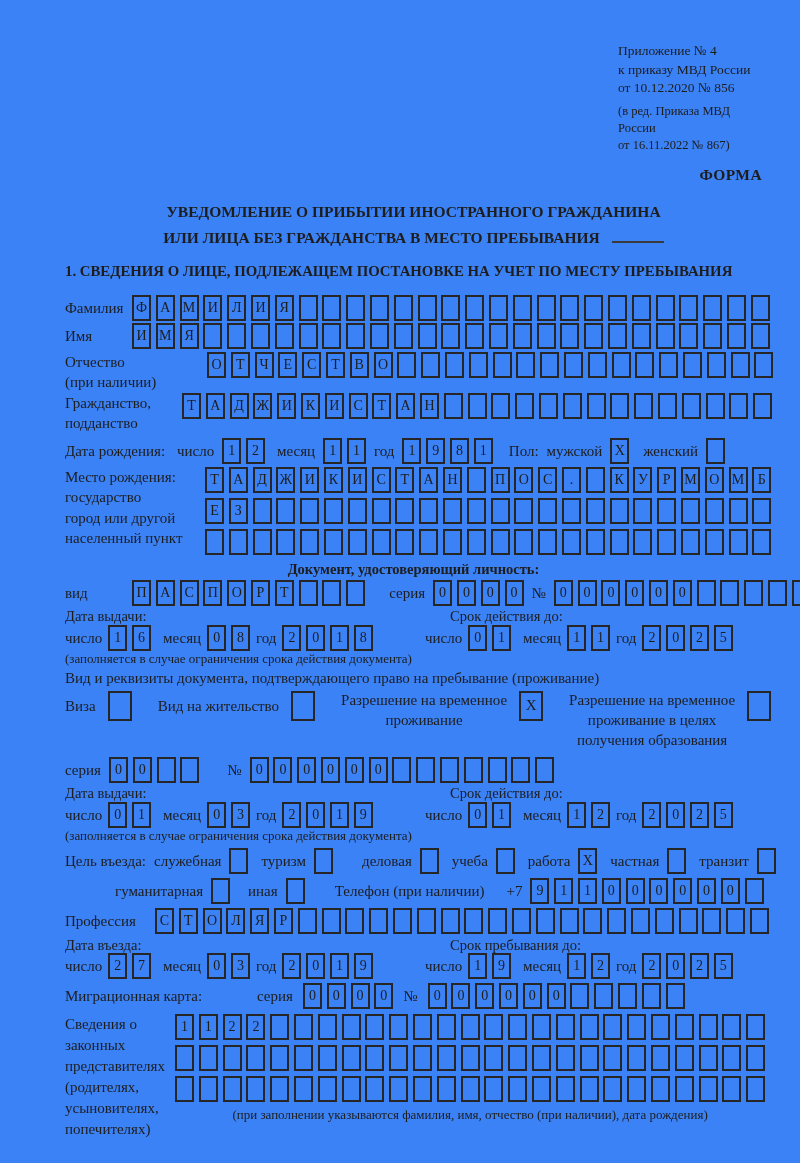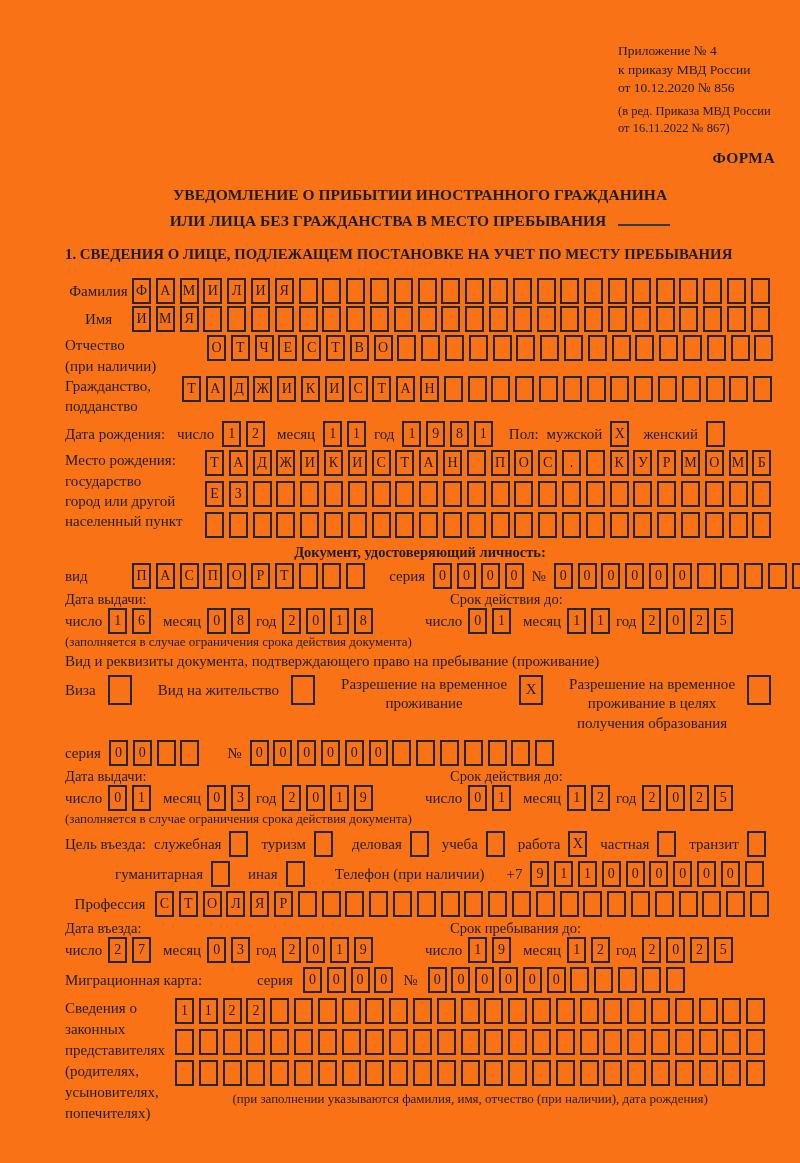--- a/index.html
+++ b/index.html
@@ -1,28 +1,28 @@
 <!DOCTYPE html>
 <html><head>
 <meta charset="utf-8">
 <style>
   *{margin:0;padding:0;box-sizing:border-box;}
   html,body{background:#ffffff;}
   body{width:800px;height:1163px;font-family:"Liberation Serif","DejaVu Serif",serif;color:#1d1d1d;}
-  .page{position:relative;width:800px;height:1163px;background:#f97316;padding:42px 25px 0 65px;overflow:hidden;}
+  .page{position:relative;width:800px;height:1163px;background:#3b82f6;padding:42px 38px 0 65px;overflow:hidden;}
   .appendix{margin-left:553px;font-size:13.5px;line-height:1.38;}
   .appendix .ed{margin-top:5px;font-size:12.5px;line-height:1.35;}
   .forma{text-align:right;font-weight:bold;font-size:15.5px;margin-top:12px;letter-spacing:.4px;}
   .title{margin-top:15px;text-align:center;font-weight:bold;font-size:15.5px;line-height:1.7;}
   .blank{display:inline-block;width:52px;border-bottom:2.5px solid #3a3a3a;margin-left:12px;}
   .sec{margin-top:12px;font-weight:bold;font-size:14.8px;white-space:nowrap;}
   .row{display:flex;align-items:flex-start;}
   .lbl{font-size:15px;line-height:1.35;flex:0 0 auto;white-space:nowrap;}
   .il{font-size:15px;line-height:26px;flex:0 0 auto;white-space:nowrap;}
-  .lh26{line-height:26px;text-align:center;}
+  .lh26{line-height:26px;}
   .cells{display:inline-flex;gap:4.8px;flex:0 0 auto;}
   .cell{flex:0 0 auto;width:19px;height:26px;border:2px solid #262626;font-size:14px;line-height:21px;text-align:center;overflow:hidden;}
   .big .cell{width:24px;height:30px;line-height:25px;font-size:15px;}
   .stack .cells{display:flex;margin-bottom:5px;}
   .dg{display:inline-flex;align-items:center;gap:6px;flex:0 0 auto;}
   .dgl{width:360px;flex:0 0 auto;display:flex;}
   .dhdr{display:flex;font-size:14.5px;line-height:1.15;}
   .dhdr .l{width:385px;text-align:left;}
   .dhdr .r{width:310px;text-align:left;}
   .note{font-size:13px;text-align:left;line-height:1.25;}
@@ -502,21 +502,21 @@
   <div class="row mt4 g8">
     <span class="il">Цель въезда:</span>
     <span class="il">служебная</span>
     <span class="cells">
         <span class="cell"></span>
       </span>
     <span class="il" style="margin-left:5px">туризм</span>
     <span class="cells">
         <span class="cell"></span>
       </span>
-    <span class="il" style="margin-left:11px">деловая</span>
+    <span class="il" style="margin-left:21px">деловая</span>
     <span class="cells">
         <span class="cell"></span>
       </span>
     <span class="il" style="margin-left:5px">учеба</span>
     <span class="cells">
         <span class="cell"></span>
       </span>
     <span class="il" style="margin-left:5px">работа</span>
     <span class="cells">
         <span class="cell">X</span>

